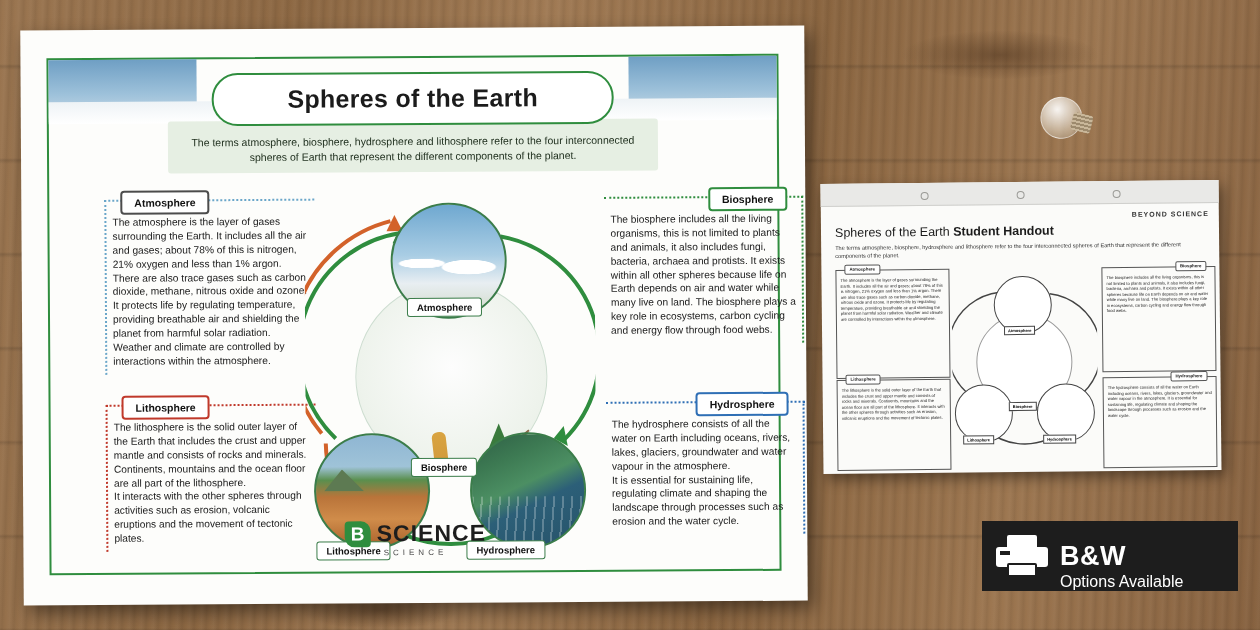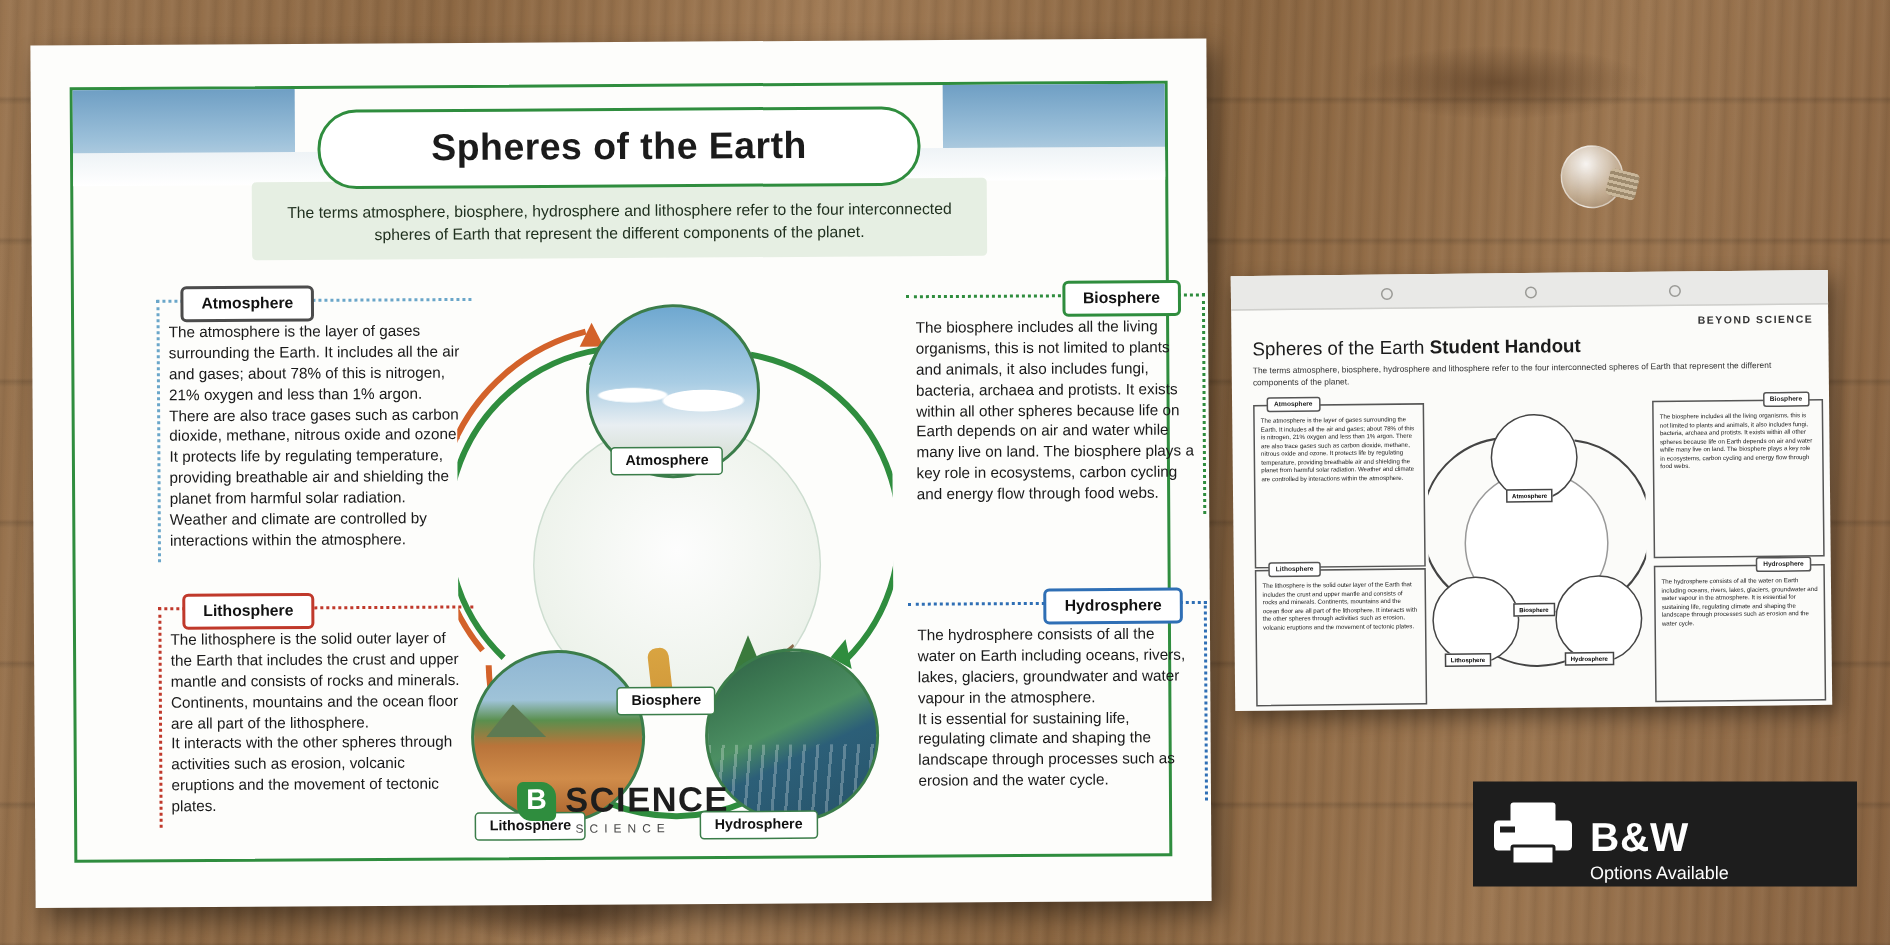--- a/index.html
+++ b/index.html
@@ -418,21 +418,21 @@
     box-sizing: border-box;
     border-radius: 2px;
   }
   .printer .slot {
     position: absolute; left: 4px; top: 16px;
     width: 10px; height: 4px;
     background: #1d1d1d;
   }
   .bw-text { color: #fff; margin-top: 20px; }
   .bw-text .l1 { font-size: 27px; font-weight: bold; letter-spacing: 0.5px; }
-  .bw-text .l2 { font-size: 12px; margin-top: 1px; }
+  .bw-text .l2 { font-size: 16px; margin-top: 1px; }
 </style>
 </head>
 <body>
 
 <div class="scene">
 
   <div class="wood-knot" style="left:300px; top:590px; width:160px; height:40px;"></div>
   <div class="wood-knot" style="left:900px; top:30px; width:200px; height:50px;"></div>
 
   <div class="poster">

